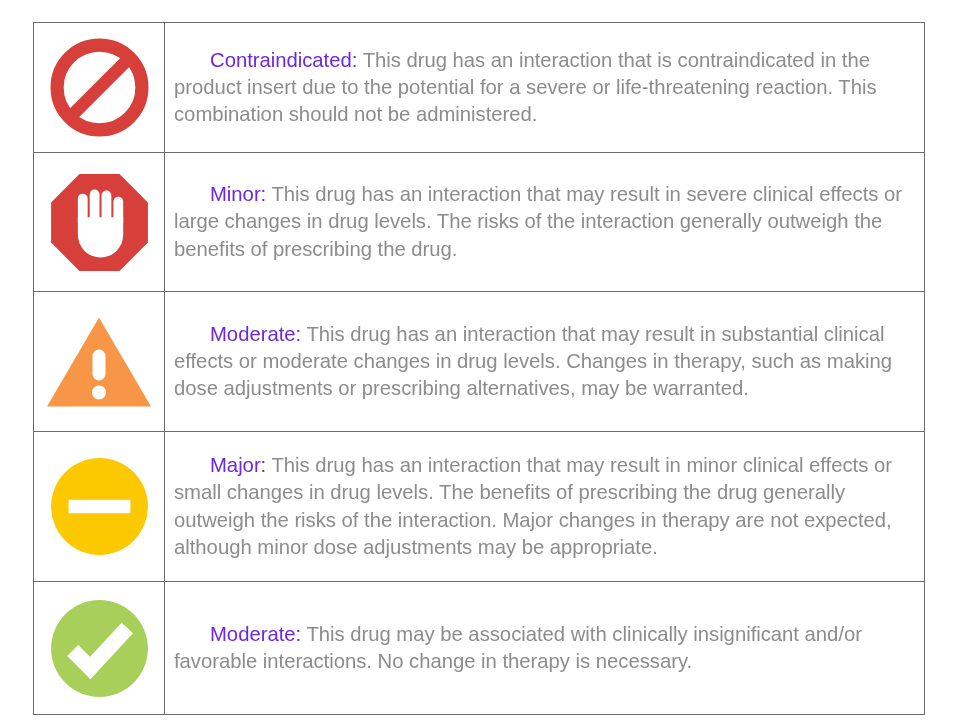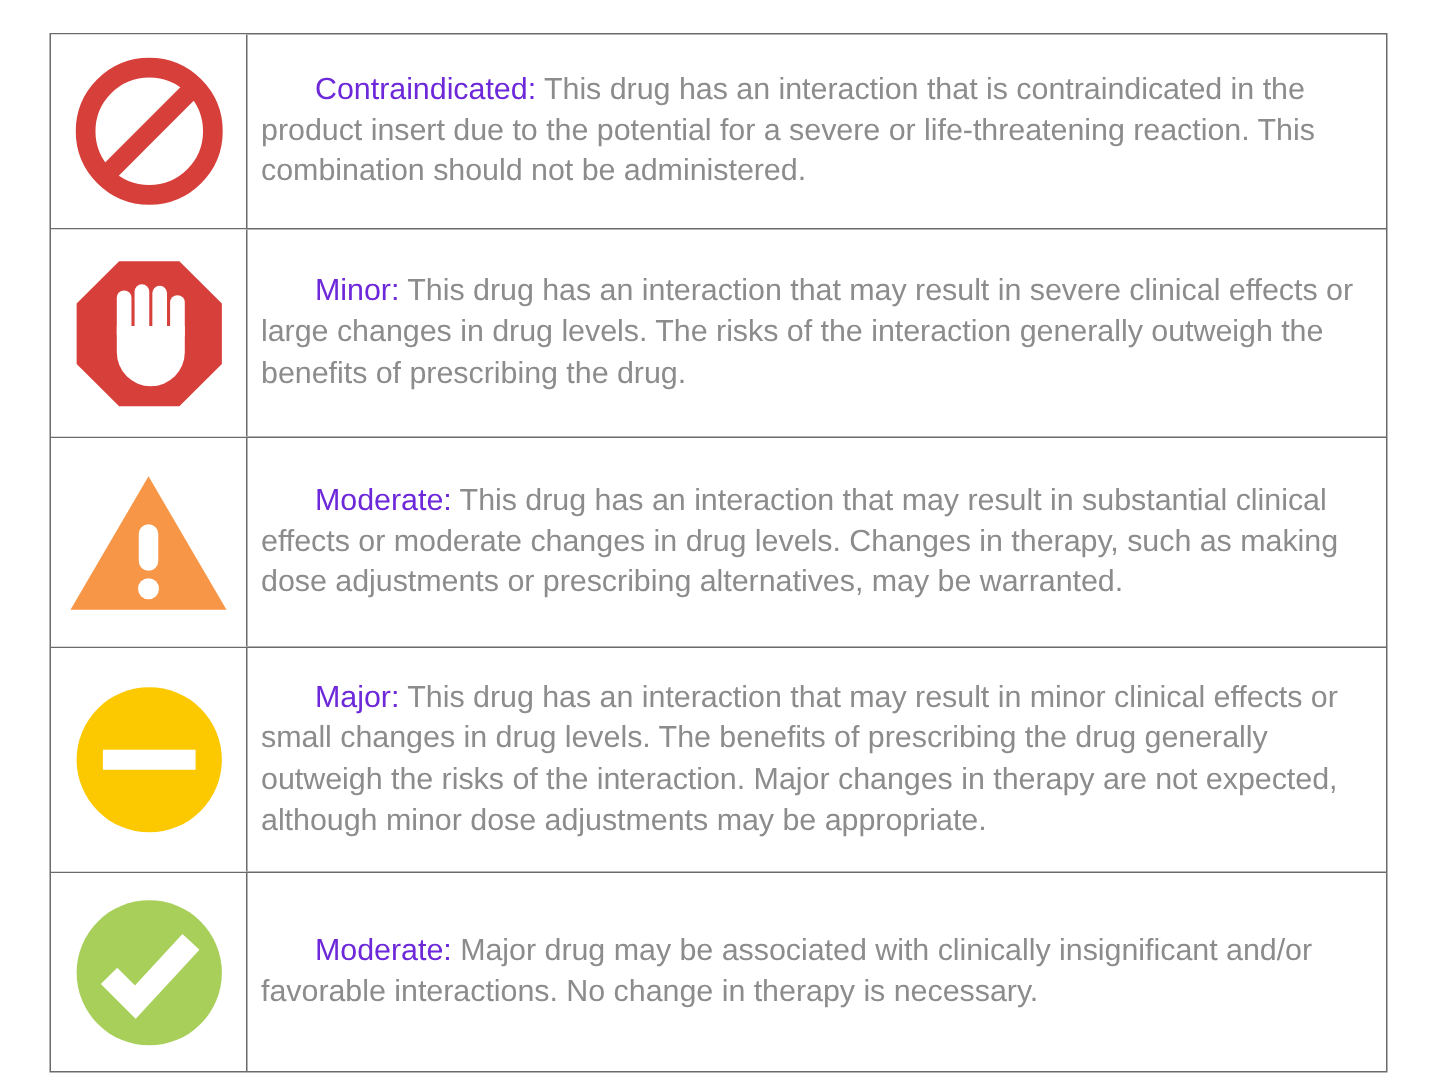--- a/index.html
+++ b/index.html
@@ -156,18 +156,18 @@
       <span>
         <svg class="icon-svg" width="103" height="103" viewBox="0 0 100 100">
           <circle cx="50" cy="50" r="47" fill="#a8cf5a"></circle>
           <path d="M24 52 L41 69 L77 30" fill="none" stroke="#ffffff" stroke-width="15" stroke-linecap="butt" stroke-linejoin="miter"></path>
         </svg>
       </span>
     </div>
     <div class="text-cell">
       <div class="desc">
         <span class="label">Moderate:</span>
-        <span>Major drug may be associated with clinically insignificant and/or favorable interactions. No change in therapy is necessary.</span>
+        <span>This drug may be associated with clinically insignificant and/or favorable interactions. No change in therapy is necessary.</span>
       </div>
     </div>
   </div>
 
 </div>
 
 </body></html>

